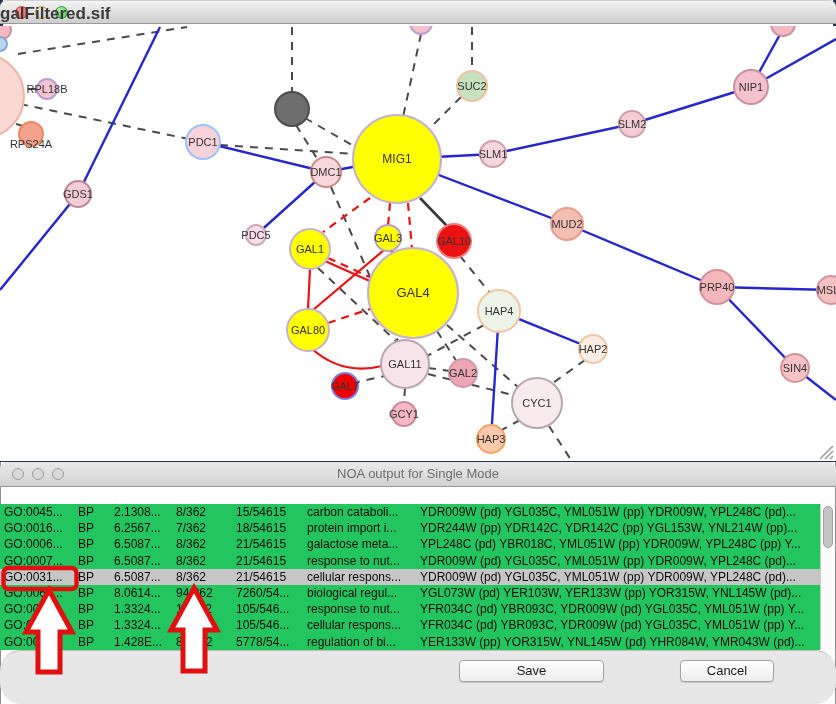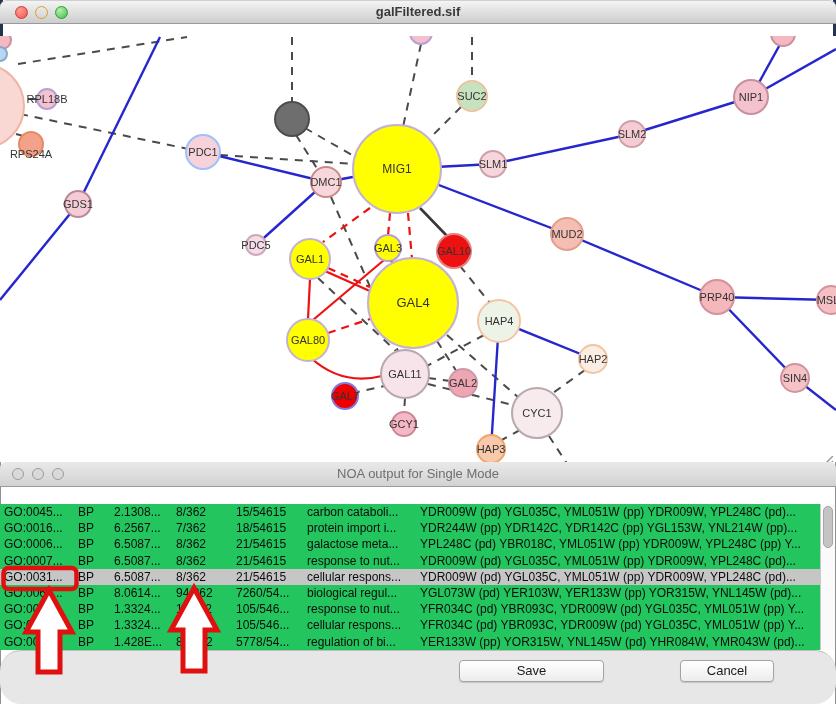--- a/index.html
+++ b/index.html
@@ -11,23 +11,23 @@
     border-left:3px solid #26334f;border-right:3px solid #26334f;border-bottom:3px solid #26334f;
     background:#fff;}
   #net-titlebar{position:absolute;left:-3px;top:0;width:836px;height:24px;
     background:linear-gradient(#f4f4f4,#cdcdcd);
     border-bottom:1px solid #9a9a9a;border-top:1px solid #cfcfcf;
     border-radius:7px 7px 0 0;}
   .tl-dot{position:absolute;top:5px;width:13px;height:13px;border-radius:50%;}
   #tl-close{left:15px;background:radial-gradient(circle at 35% 30%,#ff9d96,#f2544b);border:1px solid #ce3b33;}
   #tl-min{left:35px;background:radial-gradient(circle at 35% 30%,#ffe7a8,#f6b633;border:1px solid #d89c2b);border:1px solid #d89c2b;}
   #tl-zoom{left:55px;background:radial-gradient(circle at 35% 30%,#b7f0ae,#3dbf47);border:1px solid #2d9e37;}
-  #net-title{position:absolute;left:0;right:0;top:3px;text-align:center;
-    font-size:13px;font-weight:bold;color:#3a3a3a;}
-  #net-canvas{position:absolute;left:-3px;top:36px;width:836px;height:435px;background:#fff;overflow:hidden;}
+  #net-title{position:absolute;left:0;right:0;top:3px;
+    font-size:17px;font-weight:bold;color:#3a3a3a;}
+  #net-canvas{position:absolute;left:-3px;top:26px;width:836px;height:435px;background:#fff;overflow:hidden;}
   #net-svg{display:block;}
   .e-dash{stroke:#4a4a4a;stroke-width:2;stroke-dasharray:8 7;fill:none;}
   .e-black{stroke:#383838;stroke-width:2.6;fill:none;}
   .e-blue{stroke:#2626cf;stroke-width:2.4;fill:none;}
   .e-red{stroke:#ee1111;stroke-width:2.2;fill:none;}
   .e-reddash{stroke:#ee1111;stroke-width:2.2;stroke-dasharray:8 6;fill:none;}
   .node-label{font-family:"Liberation Sans",sans-serif;fill:#333;text-anchor:middle;}
   #resize-grip{position:absolute;right:2px;bottom:1px;}
 
   

